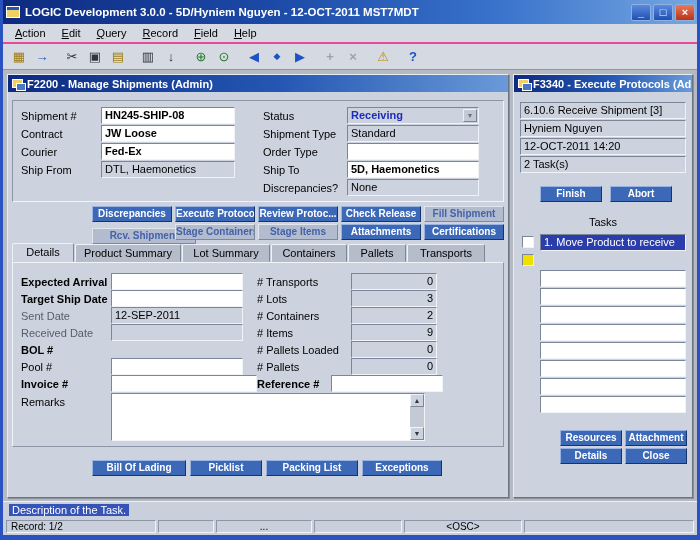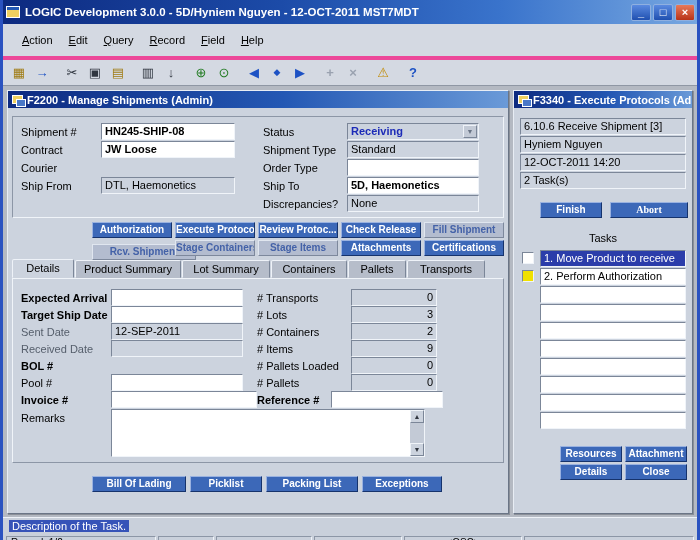--- a/index.html
+++ b/index.html
@@ -17,21 +17,21 @@
   }
   .app-icon { width:14px; height:12px; margin:0 5px 0 3px; background:#f0d060; border:1px solid #fff; position:relative; flex:none; }
   .app-icon::after { content:""; position:absolute; left:0; top:0; right:0; height:3px; background:#2458b4; }
   .app-title { color:#fff; font-weight:bold; font-size:11.5px; white-space:nowrap; overflow:hidden; flex:1; }
   .win-controls { display:flex; margin-right:2px; }
   .wc { width:20px; height:17px; margin-left:2px; display:flex; align-items:center; justify-content:center;
         color:#fff; font-weight:bold; font-size:11px; border:1px solid #8fb0e0; border-radius:2px; cursor:default; }
   .wc.min, .wc.max { background:linear-gradient(#5a8ae0,#2050b0); }
   .wc.close { background:linear-gradient(#e87a5a,#b83318); }
   
-  .menubar { height:36px; background:#d4d9e2; display:flex; align-items:center; padding-left:11px; border-bottom:4px solid #ec4899; }
+  .menubar { height:20px; background:#d4d9e2; display:flex; align-items:center; padding-left:4px; border-bottom:2px solid #ec4899; }
   .menu-item { display:inline-block; padding:2px 8px; }
   .menu-item::first-letter { text-decoration:underline; }
   .toolbar { height:26px; background:#d4d9e2; display:flex; align-items:center; padding-left:5px; gap:1px; border-bottom:1px solid #8f97a4; }
   .tbtn { width:22px; height:20px; display:flex; align-items:center; justify-content:center; font-size:13px; line-height:1; }
   .tbtn.gap { margin-left:7px; }
   .c-gold { color:#a07c14; } .c-blue { color:#1d52c4; } .c-dark { color:#303640; }
   .c-green { color:#1f7a1f; } .c-dis { color:#9aa2b0; } .c-warn { color:#c08a00; }
   .tbtn.small { font-size:9px; }
   .tbtn.bold { font-weight:bold; }
   
@@ -131,39 +131,40 @@
         <span>F2200 - Manage Shipments (Admin)</span>
       </div>
       <div class="wbody" style="width:500px;height:405px;">
 
         <div class="panel-sunk" style="left:4px;top:8px;width:492px;height:102px;">
           <span class="lb" style="left:8px;top:8px;">Shipment #</span>
           <div class="fd b" style="left:88px;top:6px;width:134px;">HN245-SHIP-08</div>
           <span class="lb" style="left:8px;top:26px;">Contract</span>
           <div class="fd b" style="left:88px;top:24px;width:134px;">JW Loose</div>
           <span class="lb" style="left:8px;top:44px;">Courier</span>
+          <div class="fd b" style="left:88px;top:42px;width:134px;">Fed-Ex</div>
           <span class="lb" style="left:8px;top:62px;">Ship From</span>
           <div class="fd dis" style="left:88px;top:60px;width:134px;">DTL, Haemonetics</div>
 
           <span class="lb" style="left:250px;top:8px;">Status</span>
           <div class="fd dis" style="left:334px;top:6px;width:132px;">
             <span class="blue" style="color:#1c2bb8;font-weight:bold;">Receiving</span>
             <span class="combo-arrow">▼</span>
           </div>
           <span class="lb" style="left:250px;top:26px;">Shipment Type</span>
           <div class="fd dis" style="left:334px;top:24px;width:132px;">Standard</div>
           <span class="lb" style="left:250px;top:44px;">Order Type</span>
           <div class="fd" style="left:334px;top:42px;width:132px;"></div>
           <span class="lb" style="left:250px;top:62px;">Ship To</span>
           <div class="fd b" style="left:334px;top:60px;width:132px;">5D, Haemonetics</div>
           <span class="lb" style="left:250px;top:80px;">Discrepancies?</span>
           <div class="fd dis" style="left:334px;top:78px;width:132px;">None</div>
         </div>
 
-        <div class="bbtn" style="left:84px;top:114px;width:80px;">Authorization</div>
+        <div class="bbtn" style="left:84px;top:114px;width:80px;">Discrepancies</div>
         <div class="bbtn" style="left:167px;top:114px;width:80px;">Execute Protocol</div>
         <div class="bbtn" style="left:250px;top:114px;width:80px;">Review Protoc...</div>
         <div class="bbtn" style="left:333px;top:114px;width:80px;">Check Release</div>
         <div class="bbtn dis" style="left:416px;top:114px;width:80px;">Fill Shipment</div>
         <div class="bbtn dis" style="left:84px;top:136px;width:104px;">Rcv. Shipment</div>
         <div class="bbtn dis" style="left:167px;top:132px;width:80px;">Stage Containers</div>
         <div class="bbtn dis" style="left:250px;top:132px;width:80px;">Stage Items</div>
         <div class="bbtn" style="left:333px;top:132px;width:80px;">Attachments</div>
         <div class="bbtn" style="left:416px;top:132px;width:80px;">Certifications</div>
 
@@ -225,28 +226,27 @@
         <span class="cascade-icon"></span>
         <span>F3340 - Execute Protocols (Admin)</span>
       </div>
       <div class="wbody" style="width:178px;height:405px;">
         <div class="fd dis" style="left:6px;top:10px;width:166px;">6.10.6 Receive Shipment [3]</div>
         <div class="fd dis" style="left:6px;top:28px;width:166px;">Hyniem Nguyen</div>
         <div class="fd dis" style="left:6px;top:46px;width:166px;">12-OCT-2011 14:20</div>
         <div class="fd dis" style="left:6px;top:64px;width:166px;">2 Task(s)</div>
 
         <div class="bbtn" style="left:26px;top:94px;width:62px;">Finish</div>
-        <div class="bbtn" style="left:96px;top:94px;width:78px;font-family:Liberation Serif, serif;">Abort</div>
+        <div class="bbtn" style="left:96px;top:94px;width:62px;">Abort</div>
 
         <span class="tasks-label" style="top:124px;">Tasks</span>
 
         <div class="cbx" style="left:8px;top:144px;"></div>
         <div class="fd sel" style="left:26px;top:142px;width:146px;">1. Move Product to receive</div>
         <div class="cbx yellow" style="left:8px;top:162px;"></div>
-        <div class="fd" style="left:26px;top:160px;width:146px;">2. Perform Authorization</div>
         <div class="fd" style="left:26px;top:178px;width:146px;"></div>
         <div class="fd" style="left:26px;top:196px;width:146px;"></div>
         <div class="fd" style="left:26px;top:214px;width:146px;"></div>
         <div class="fd" style="left:26px;top:232px;width:146px;"></div>
         <div class="fd" style="left:26px;top:250px;width:146px;"></div>
         <div class="fd" style="left:26px;top:268px;width:146px;"></div>
         <div class="fd" style="left:26px;top:286px;width:146px;"></div>
         <div class="fd" style="left:26px;top:304px;width:146px;"></div>
 
         <div class="bbtn" style="left:46px;top:338px;width:62px;">Resources</div>

